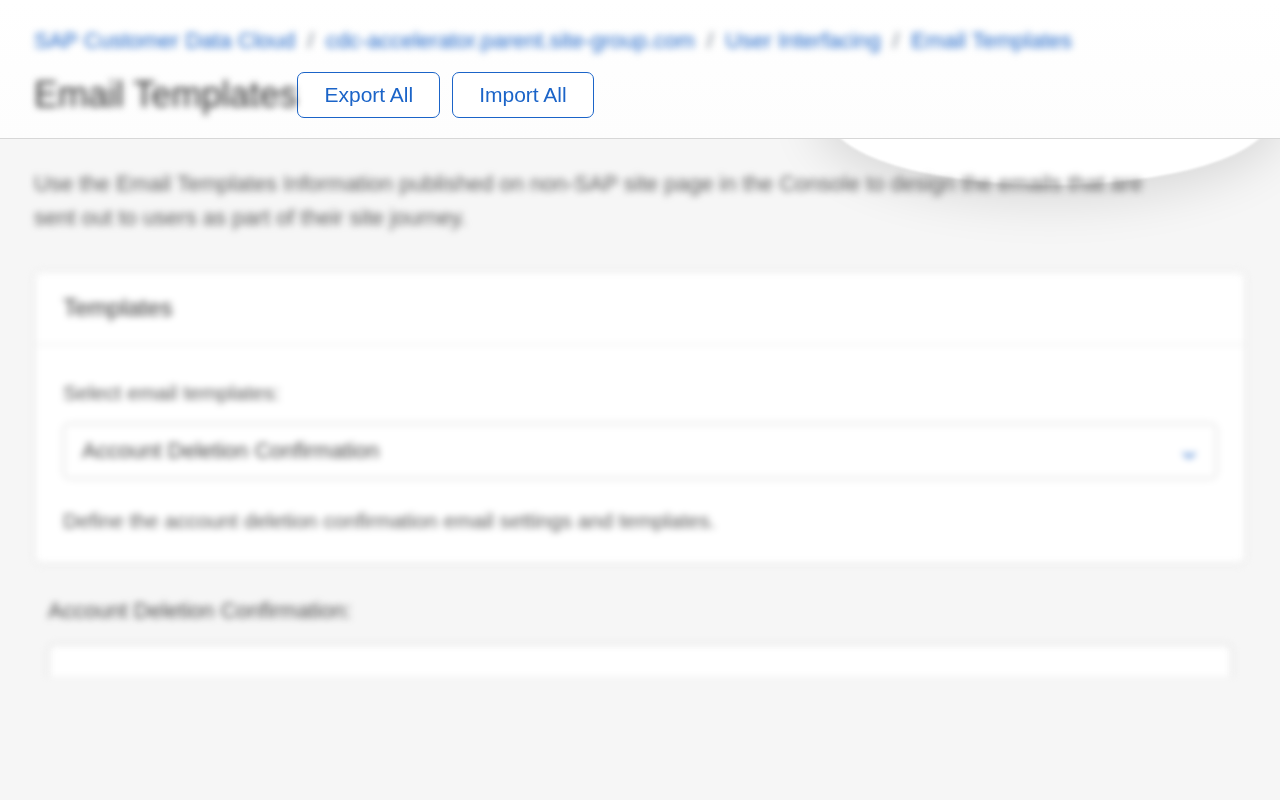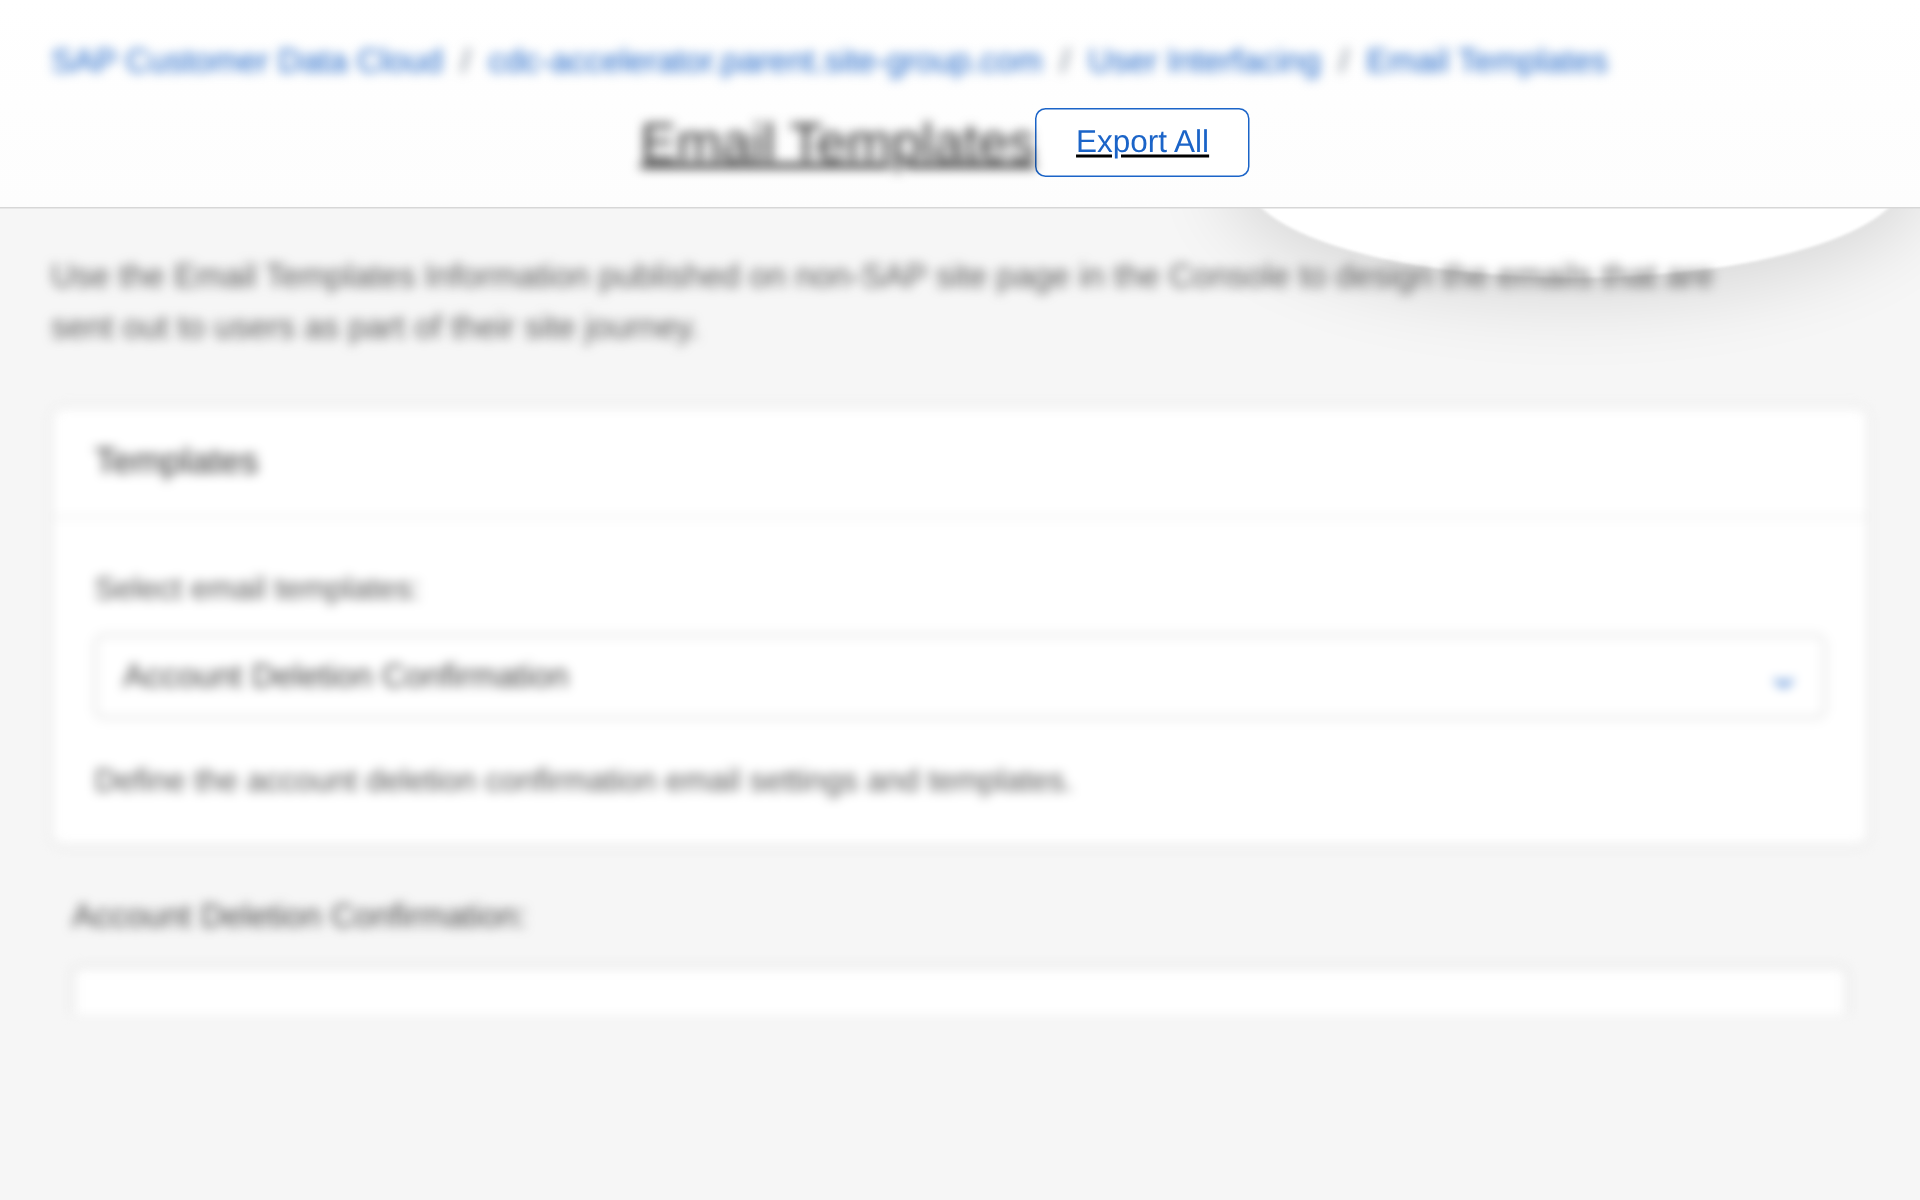--- a/index.html
+++ b/index.html
@@ -36,22 +36,21 @@
       font-size: 22px;
       color: #1b64c8;
       margin-bottom: 18px;
       white-space: nowrap;
     }
     .breadcrumb-item { color: #1b64c8; }
     .breadcrumb-sep { color: #5b6a7d; margin: 0 6px; }
     .title-row {
       display: flex;
       align-items: center;
-      justify-content: center;
-      text-decoration: underline;
+      justify-content: flex-start;
     }
     .page-title {
       font-size: 36px;
       font-weight: 400;
       color: #2e2e2e;
     }
     .btn-group { display: flex; gap: 12px; padding-right: 20px;}
     .btn-outline {
       border: 1.5px solid #1b64c8;
       color: #1b64c8;
@@ -147,20 +146,21 @@
         <span class="breadcrumb-sep">/</span>
         <span class="breadcrumb-item">Email Templates</span>
       </div>
     </div>
     <div class="title-row">
       <div class="blur-wrap">
         <h1 class="page-title">Email Templates</h1>
       </div>
       <div class="btn-group">
         <button class="btn-outline">Export All</button>
+        <button class="btn-outline">Import All</button>
       </div>
     </div>
   </div>
 
   <div class="content blur-wrap">
     <p class="intro-text">Use the Email Templates Information published on non-SAP site page in the Console to design the emails that are sent out to users as part of their site journey.</p>
 
     <div class="panel">
       <div class="panel-head">Templates</div>
       <div class="panel-body">

